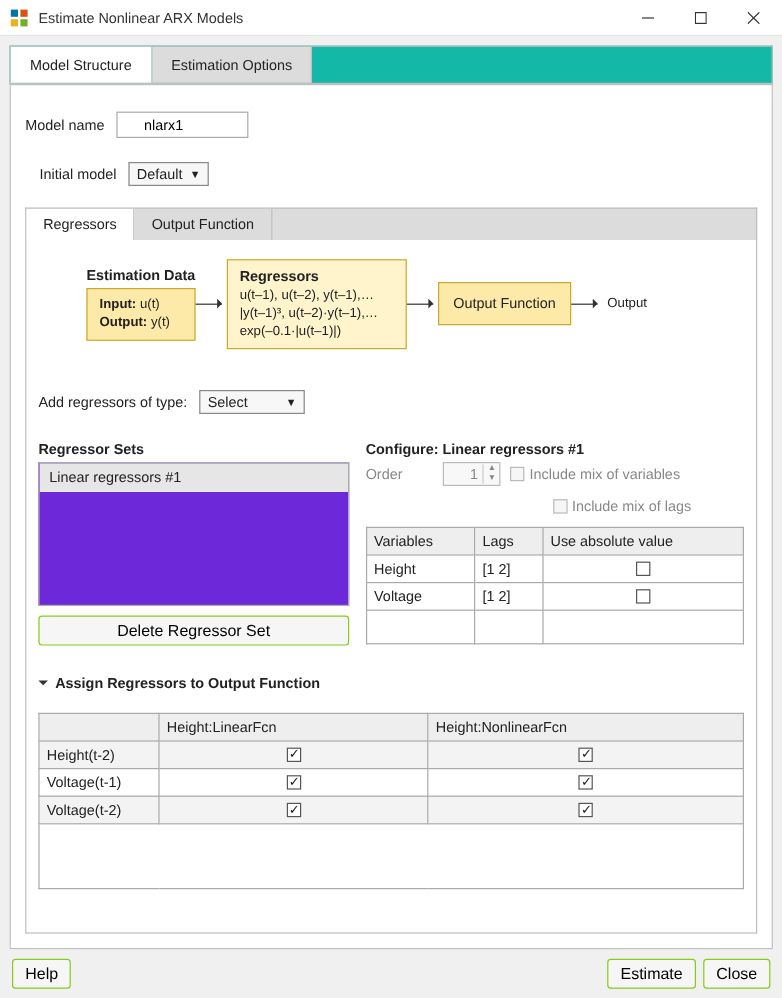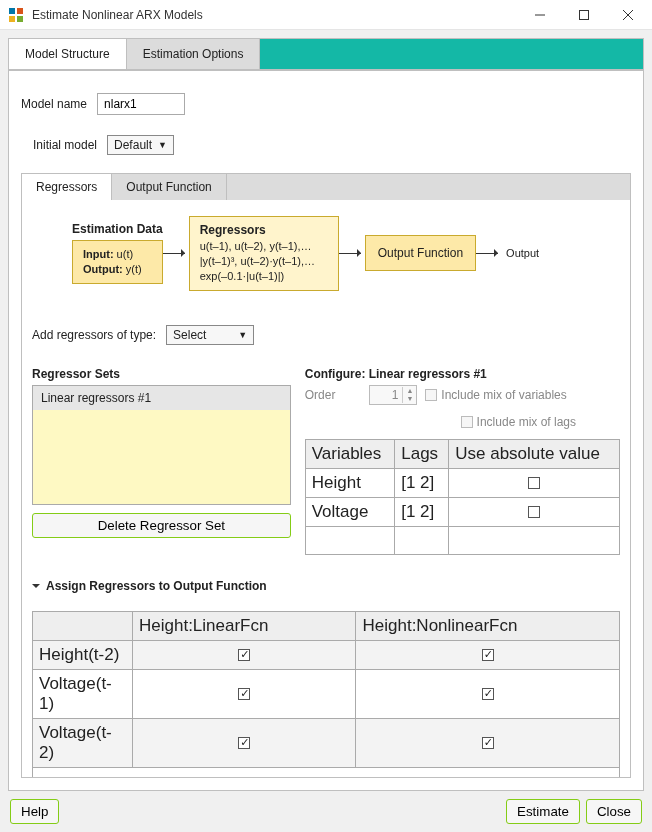--- a/index.html
+++ b/index.html
@@ -15,21 +15,21 @@
   .client { padding:8px; height:calc(832px - 30px); display:flex; flex-direction:column; }
   .tabs { display:flex; background:#14b8a6; border:1px solid #bfbfbf; border-bottom:none; }
   .tab { padding:8px 16px; border-right:1px solid #bfbfbf; background:#dcdcdc; color:#222; cursor:default; }
   .tab.active { background:#fff; font-weight:normal; }
 
   .main-panel { border:1px solid #bfbfbf; background:#fff; padding:12px; flex:1 1 auto; display:flex; flex-direction:column; overflow:hidden; max-height: calc(832px - 30px - 16px - 48px); }
   .main-tabs-wrap { margin-top:0; border-bottom:1px solid #bfbfbf; }
 
   .row { display:flex; align-items:center; margin:10px 0; gap:10px; }
   .label { color:#222; }
-  input[type="text"].field { border:1px solid #aaa; padding:3px 6px; font-size:12px; width:88px; background:#fff; }
+  input[type="text"].field { border:1px solid #aaa; padding:3px 22px; font-size:12px; width:110px; background:#fff; }
   .select { border:1px solid #888; padding:2px 6px; background:#f7f7f7; display:inline-flex; align-items:center; gap:6px; cursor:default; }
   .select .caret { font-size:9px; }
 
   .inner-tabs { display:flex; border:1px solid #bfbfbf; border-bottom:none; margin-top:8px; background:#dcdcdc; }
   .inner-tab { padding:6px 14px; border-right:1px solid #bfbfbf; background:#dcdcdc; }
   .inner-tab.active { background:#fff; }
   .inner-panel { border:1px solid #bfbfbf; border-top:none; background:#fff; padding:10px; flex:1 1 auto; display:flex; flex-direction:column; overflow:hidden;gap:12px; }
 
   
   .diagram { margin:6px 0 12px 40px; display:flex; align-items:center; gap:0; }
@@ -41,35 +41,35 @@
   .arrow { width:26px; height:12px; position:relative; }
   .arrow::before { content:""; position:absolute; left:0; right:4px; top:50%; border-top:1px solid #333; }
   .arrow::after { content:""; position:absolute; right:0; top:50%; transform:translateY(-50%); border:4px solid transparent; border-left-color:#333; }
   .outlbl { font-size:11px; margin-left:4px; }
 
   .section-head { font-weight:bold; font-size:12px; margin-bottom:4px; }
   .split { display:flex; gap:14px; }
   .left { width:44%; }
   .right { flex:1; }
 
-  .listbox { border:1px solid #aaa; height:120px; background:#fef9c3; overflow:auto; }
+  .listbox { border:1px solid #aaa; height:120px; background:#6d28d9; overflow:auto; }
   .listitem { padding:5px 8px; background:#e6e6e6; }
 
   .btn { border:1px solid #84cc16; background:#f6f6f6; padding:4px 10px; border-radius:3px; cursor:default; display:inline-flex; align-items:center; justify-content:center; }
   .btn.wide { width:100%; margin-top:8px; }
 
   .cfg-row { display:flex; align-items:center; gap:8px; color:#888; margin:4px 0 10px 0; }
   .spin { display:inline-flex; align-items:center; border:1px solid #bbb; background:#f8f8f8; color:#888; }
   .spin .num { width:32px; text-align:right; padding:2px 4px; }
   .spin .arrows { display:flex; flex-direction:column; font-size:7px; line-height:8px; padding:0 3px; color:#888; border-left:1px solid #ccc; }
   .chk { display:inline-flex; align-items:center; gap:4px; }
   .chk .box { width:12px; height:12px; border:1px solid #bbb; background:#f6f6f6; }
 
   table { border-collapse:collapse; width:100%; background:#fff; }
-  th, td { border:1px solid #aaa; padding:4px 6px; font-size:17px; text-align:left; height:22px; }
+  th, td { border:1px solid #aaa; padding:4px 6px; font-size:12px; text-align:left; height:22px; }
   th { background:#eee; font-weight:normal; }
   .ck { width:12px; height:12px; border:1px solid #555; display:inline-block; vertical-align:middle; position:relative; background:#fff; }
   .ck.checked::after { content:"\2713"; position:absolute; left:1px; top:-2px; font-size:11px; }
 
   .assign-head { display:flex; align-items:center; gap:6px; font-weight:bold; margin:12px 0 6px 0; font-size:12px; }
   .tri { width:0; height:0; border:4px solid transparent; border-top-color:#333; transform:translateY(2px); }
   .assign-tbl th.rowhead, .assign-tbl td.rowhead { width:100px; }
   .assign-tbl tr.alt td { background:#f3f3f3; }
   .center { text-align:center; }
 

